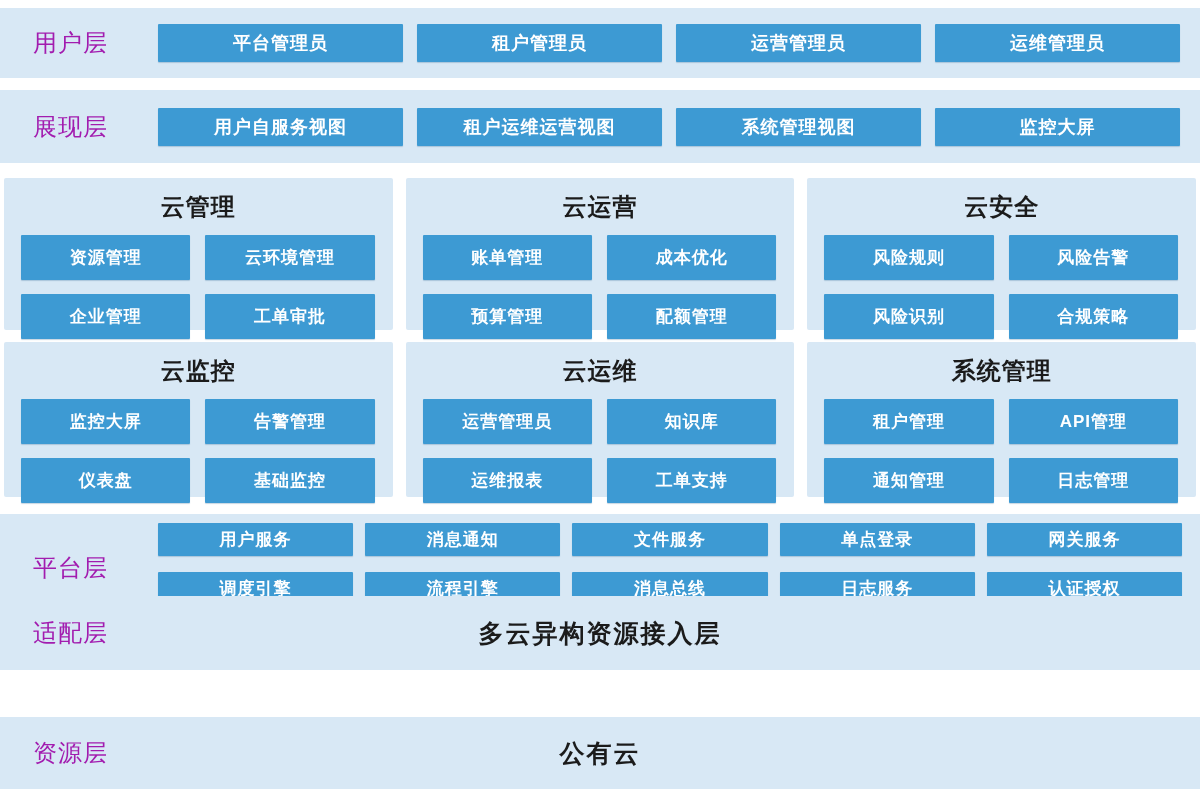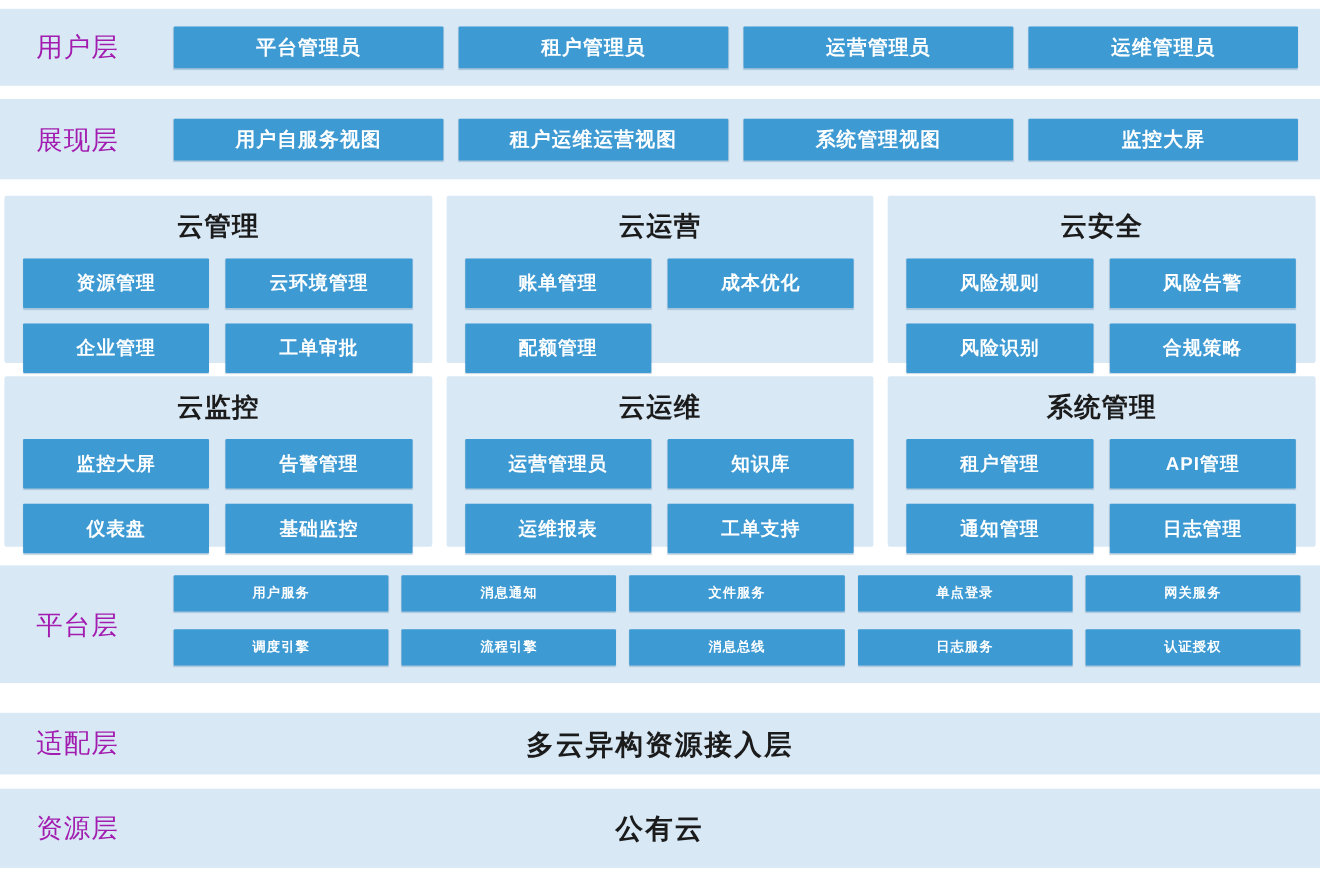--- a/index.html
+++ b/index.html
@@ -47,34 +47,34 @@
     margin: 14px 18px 0 17px;
     display: grid; grid-template-columns: 1fr 1fr;
     column-gap: 15px; row-gap: 14px;
   }
   .panel-grid .btn { height: 45px; font-size: 17px; }
   .platform-grid {
     position: absolute; left: 158px; width: 1024px; top: 9px;
     display: grid; grid-template-columns: repeat(5, 1fr);
     column-gap: 12px; row-gap: 16px;
   }
-  .platform-grid .btn { height: 33px; font-size: 12px; }
+  .platform-grid .btn { height: 33px; font-size: 17px; }
   .band-center-title {
     position: absolute; left: 0; right: 0; top: 0; bottom: 0;
     display: flex; align-items: center; justify-content: center;
     font-size: 25px; font-weight: bold; color: #1b1b1b;
     letter-spacing: 2px;
   }
   
   #band-user      { top: 8px;   height: 70px; }
   #band-present   { top: 90px;  height: 73px; }
   #panel-row-1    { top: 178px; height: 152px; }
   #panel-row-2    { top: 342px; height: 155px; }
   #band-platform  { top: 514px; height: 107px; }
-  #band-adapter   { top: 648px; height: 56px; }
+  #band-adapter   { top: 596px; height: 74px; }
   #band-resource  { top: 717px; height: 72px; }
 </style>
 </head>
 <body>
 
 <section class="band" id="band-user">
   <div class="layer-label">用户层</div>
   <div class="band-buttons">
     <div class="btn">平台管理员</div>
     <div class="btn">租户管理员</div>
@@ -101,20 +101,21 @@
       <div class="btn">云环境管理</div>
       <div class="btn">企业管理</div>
       <div class="btn">工单审批</div>
     </div>
   </div>
   <div class="panel">
     <div class="panel-title">云运营</div>
     <div class="panel-grid">
       <div class="btn">账单管理</div>
       <div class="btn">成本优化</div>
+      <div class="btn">预算管理</div>
       <div class="btn">配额管理</div>
     </div>
   </div>
   <div class="panel">
     <div class="panel-title">云安全</div>
     <div class="panel-grid">
       <div class="btn">风险规则</div>
       <div class="btn">风险告警</div>
       <div class="btn">风险识别</div>
       <div class="btn">合规策略</div>

